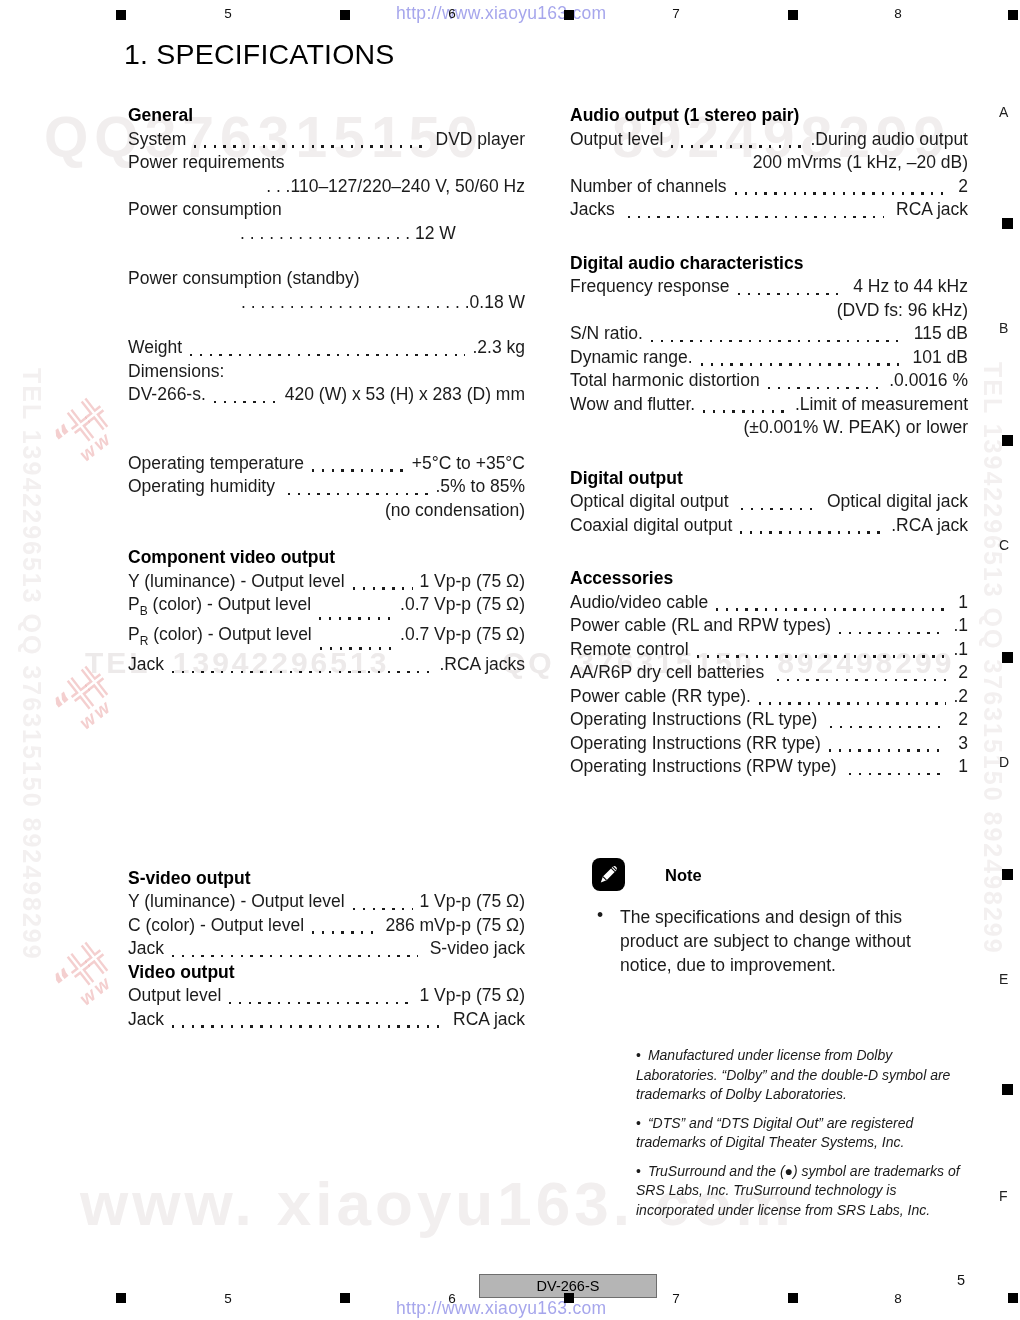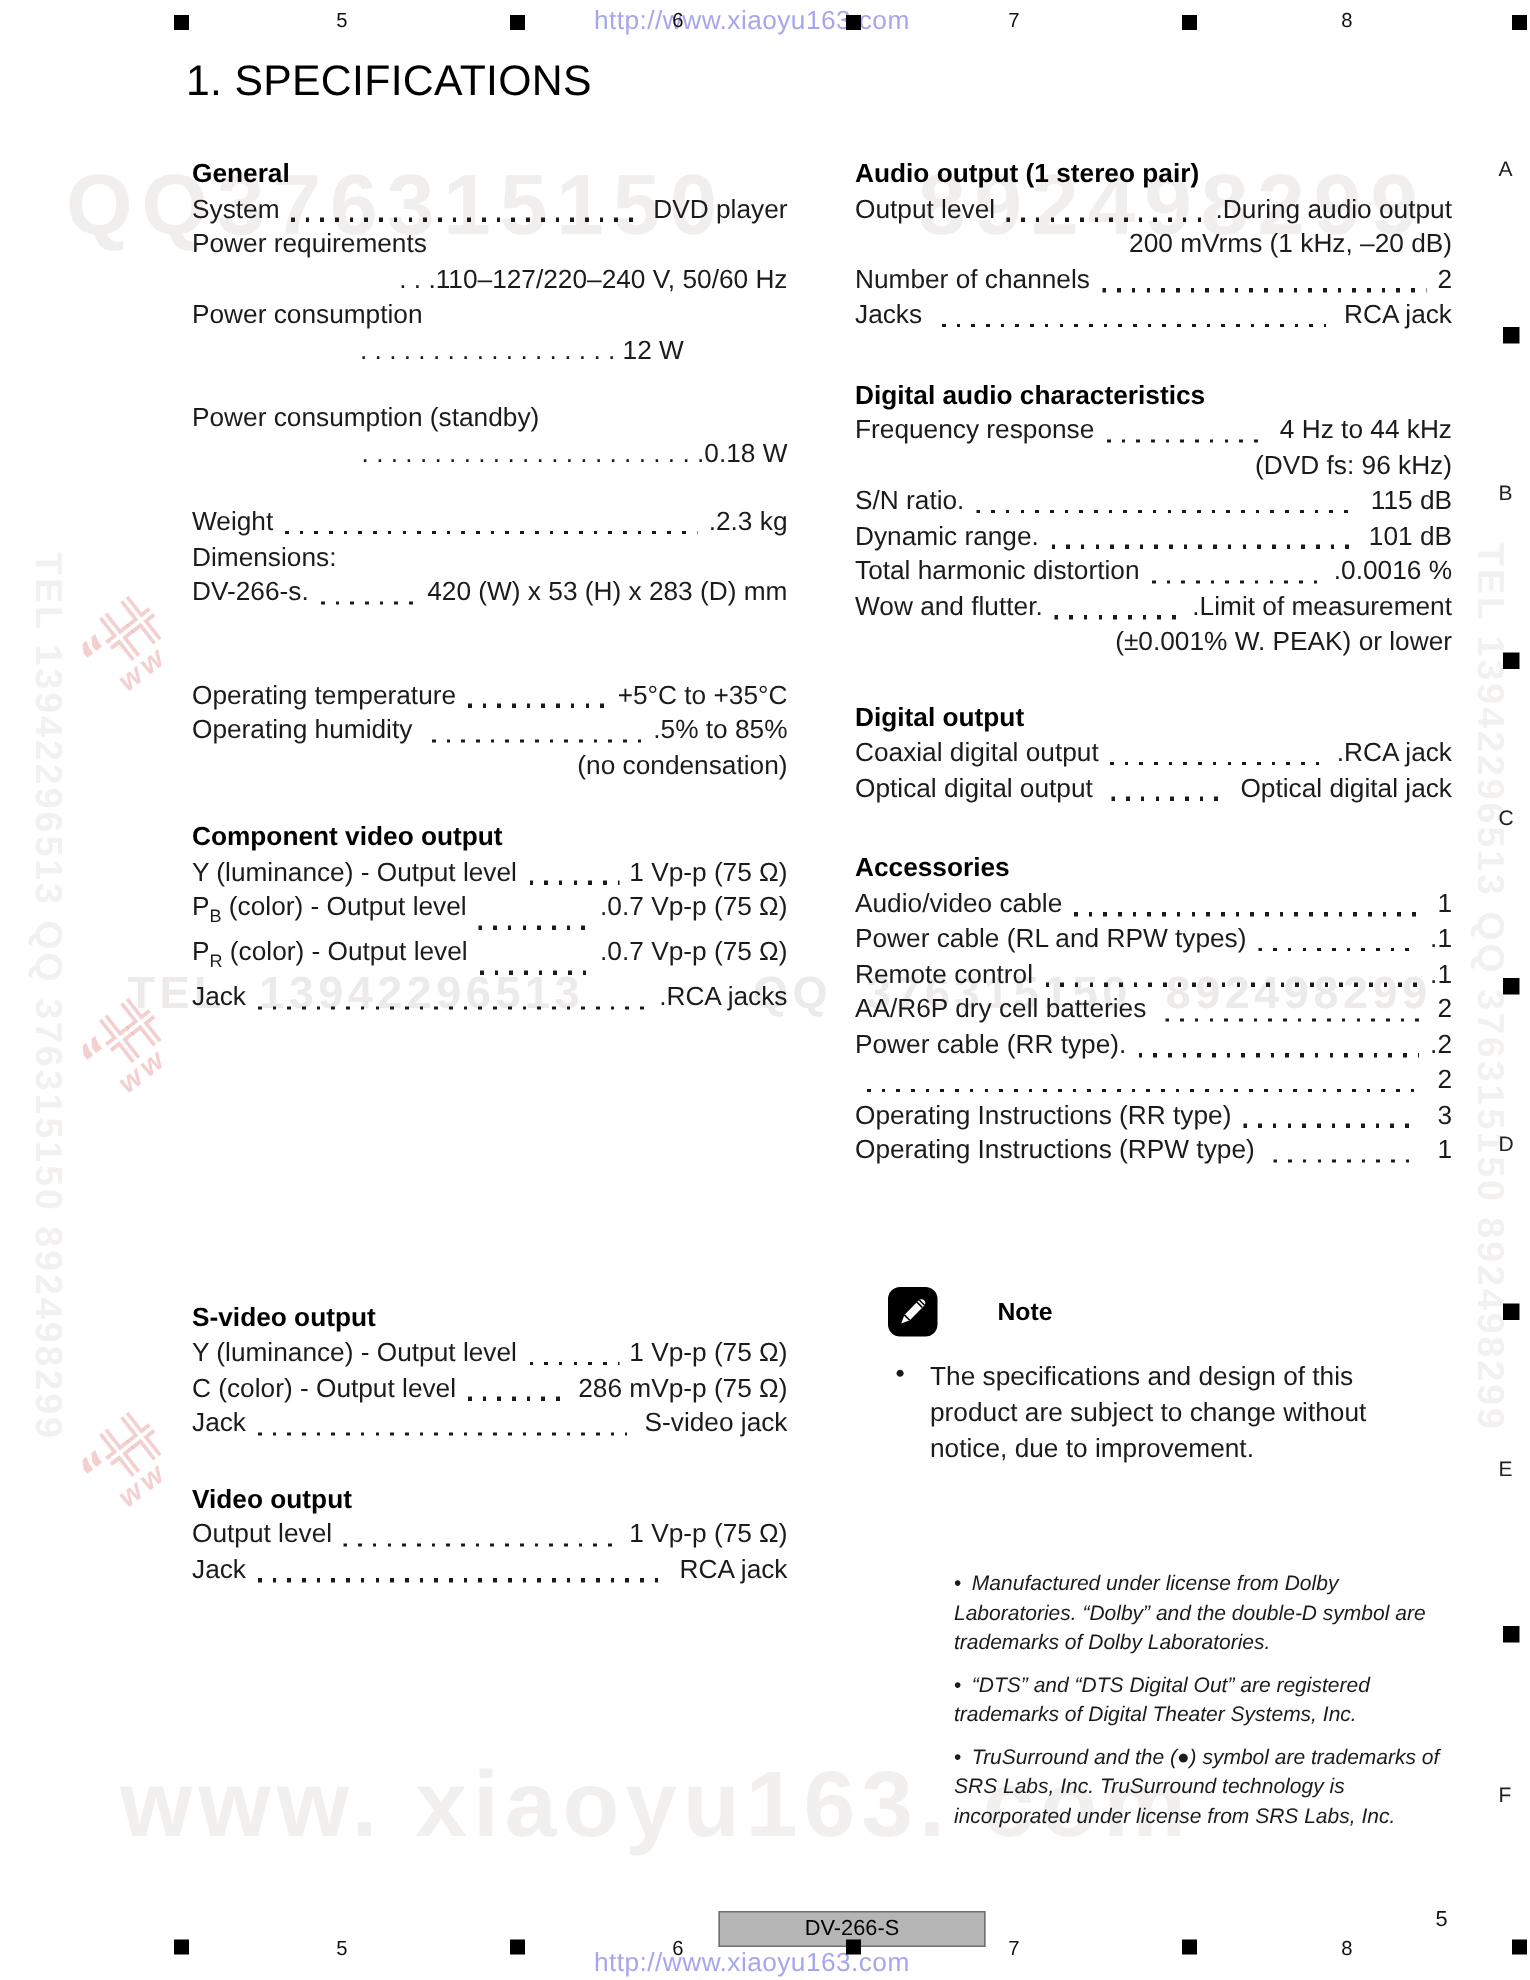--- a/index.html
+++ b/index.html
@@ -37,21 +37,21 @@
   .specline{display:flex;font-size:17.5px;line-height:23.5px;}
   .lt,.rt{white-space:pre;}
   .leader{flex:1 1 auto;position:relative;margin:0 2px;min-width:14px;}
   .leader::after{content:"";position:absolute;left:6px;right:5px;bottom:3.5px;height:2.4px;
     background:repeating-linear-gradient(90deg,#1b1b1b 0 2.4px,transparent 2.4px 9.8px);}
   .cont{justify-content:flex-end;}
   .indent{padding-left:112px;}
   .gap1{height:22px;} .gap2{height:45px;}
   .col-left .sec1{margin-top:24px;}
   .col-left .sec2{margin-top:190px;}
-  .col-left .sec3{margin-top:27px;}
+  .col-left .sec3{}
   .col-right .sec1{margin-top:30px;}
   .col-right .sec2{margin-top:27px;}
   .col-right .sec3{margin-top:30px;}
   sub{font-size:12px;}
 
   .note-icon{position:absolute;left:592px;top:858px;width:33px;height:33px;background:#000;
     border-radius:8px;display:flex;align-items:center;justify-content:center;}
   .note-label{position:absolute;left:641px;top:866px;font-size:16.5px;font-weight:bold;color:#000;margin-left:24px;}
   .note-bullet{position:absolute;left:597px;top:905px;font-size:17.5px;}
   .note-text{position:absolute;left:620px;top:905px;width:334px;font-size:17.5px;line-height:24px;}
@@ -261,28 +261,28 @@
             <span class="leader"></span>
             <span class="rt">.Limit of measurement</span>
           </div>
           <div class="specline cont">
             <span class="rt">(±0.001% W. PEAK) or lower</span>
           </div>
         </div>
         <div class="section sec2">
           <div class="sec-title">Digital output</div>
           <div class="specline">
+            <span class="lt">Optical digital output </span>
+            <span class="leader"></span>
+            <span class="rt"> Optical digital jack</span>
+          </div>
+          <div class="specline">
             <span class="lt">Coaxial digital output</span>
             <span class="leader"></span>
             <span class="rt">.RCA jack</span>
-          </div>
-          <div class="specline">
-            <span class="lt">Optical digital output </span>
-            <span class="leader"></span>
-            <span class="rt"> Optical digital jack</span>
           </div>
         </div>
         <div class="section sec3">
           <div class="sec-title">Accessories</div>
           <div class="specline">
             <span class="lt">Audio/video cable</span>
             <span class="leader"></span>
             <span class="rt"> 1</span>
           </div>
           <div class="specline">
@@ -299,20 +299,21 @@
             <span class="lt">AA/R6P dry cell batteries </span>
             <span class="leader"></span>
             <span class="rt"> 2</span>
           </div>
           <div class="specline">
             <span class="lt">Power cable (RR type).</span>
             <span class="leader"></span>
             <span class="rt">.2</span>
           </div>
           <div class="specline">
+            <span class="lt">Operating Instructions (RL type) </span>
             <span class="leader"></span>
             <span class="rt"> 2</span>
           </div>
           <div class="specline">
             <span class="lt">Operating Instructions (RR type)</span>
             <span class="leader"></span>
             <span class="rt"> 3</span>
           </div>
           <div class="specline">
             <span class="lt">Operating Instructions (RPW type) </span>

